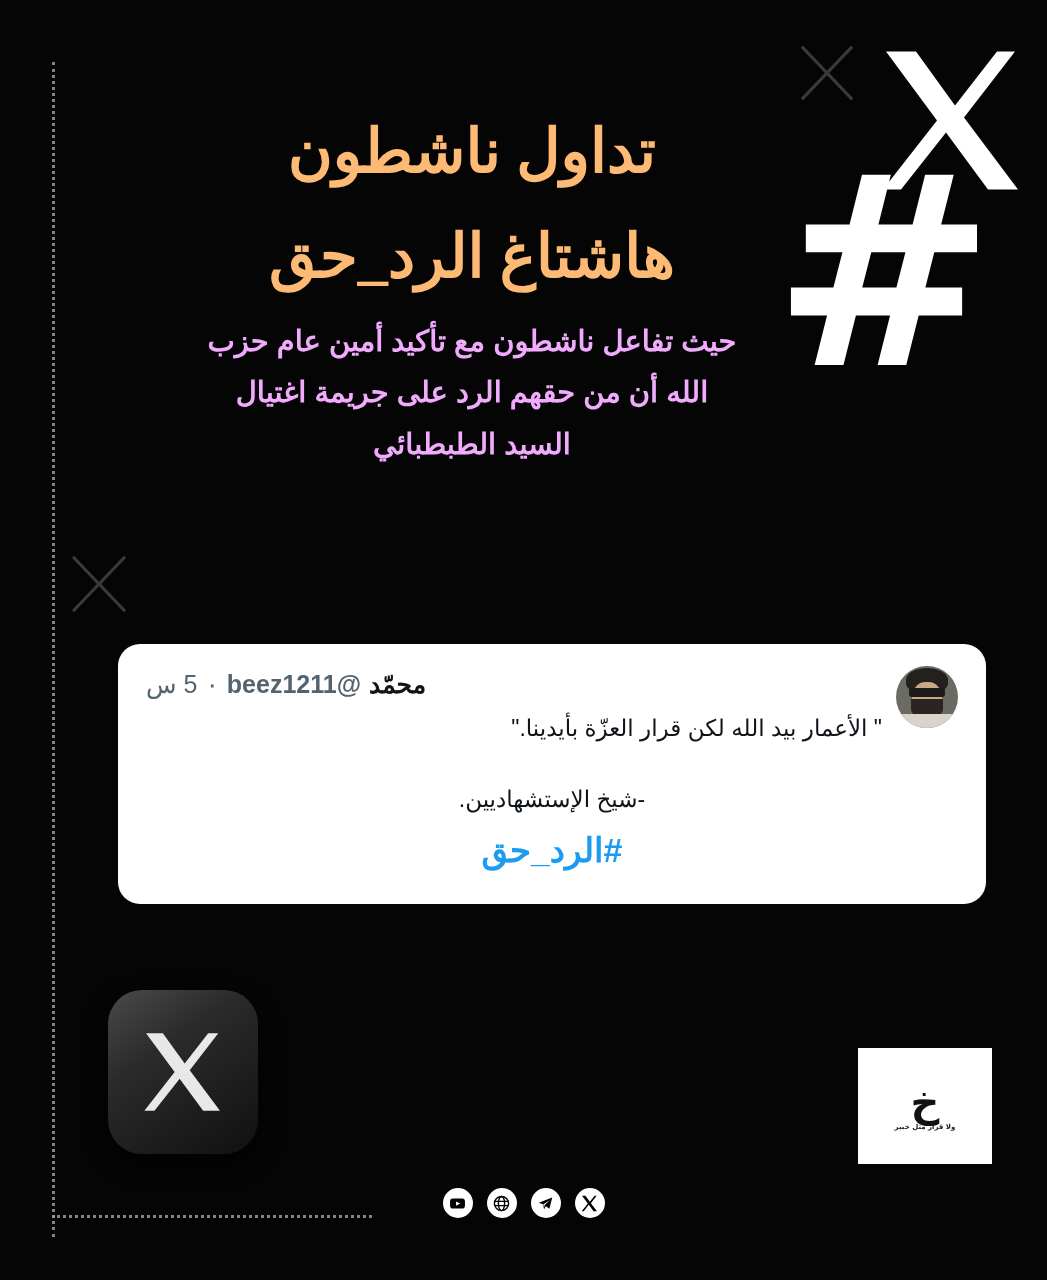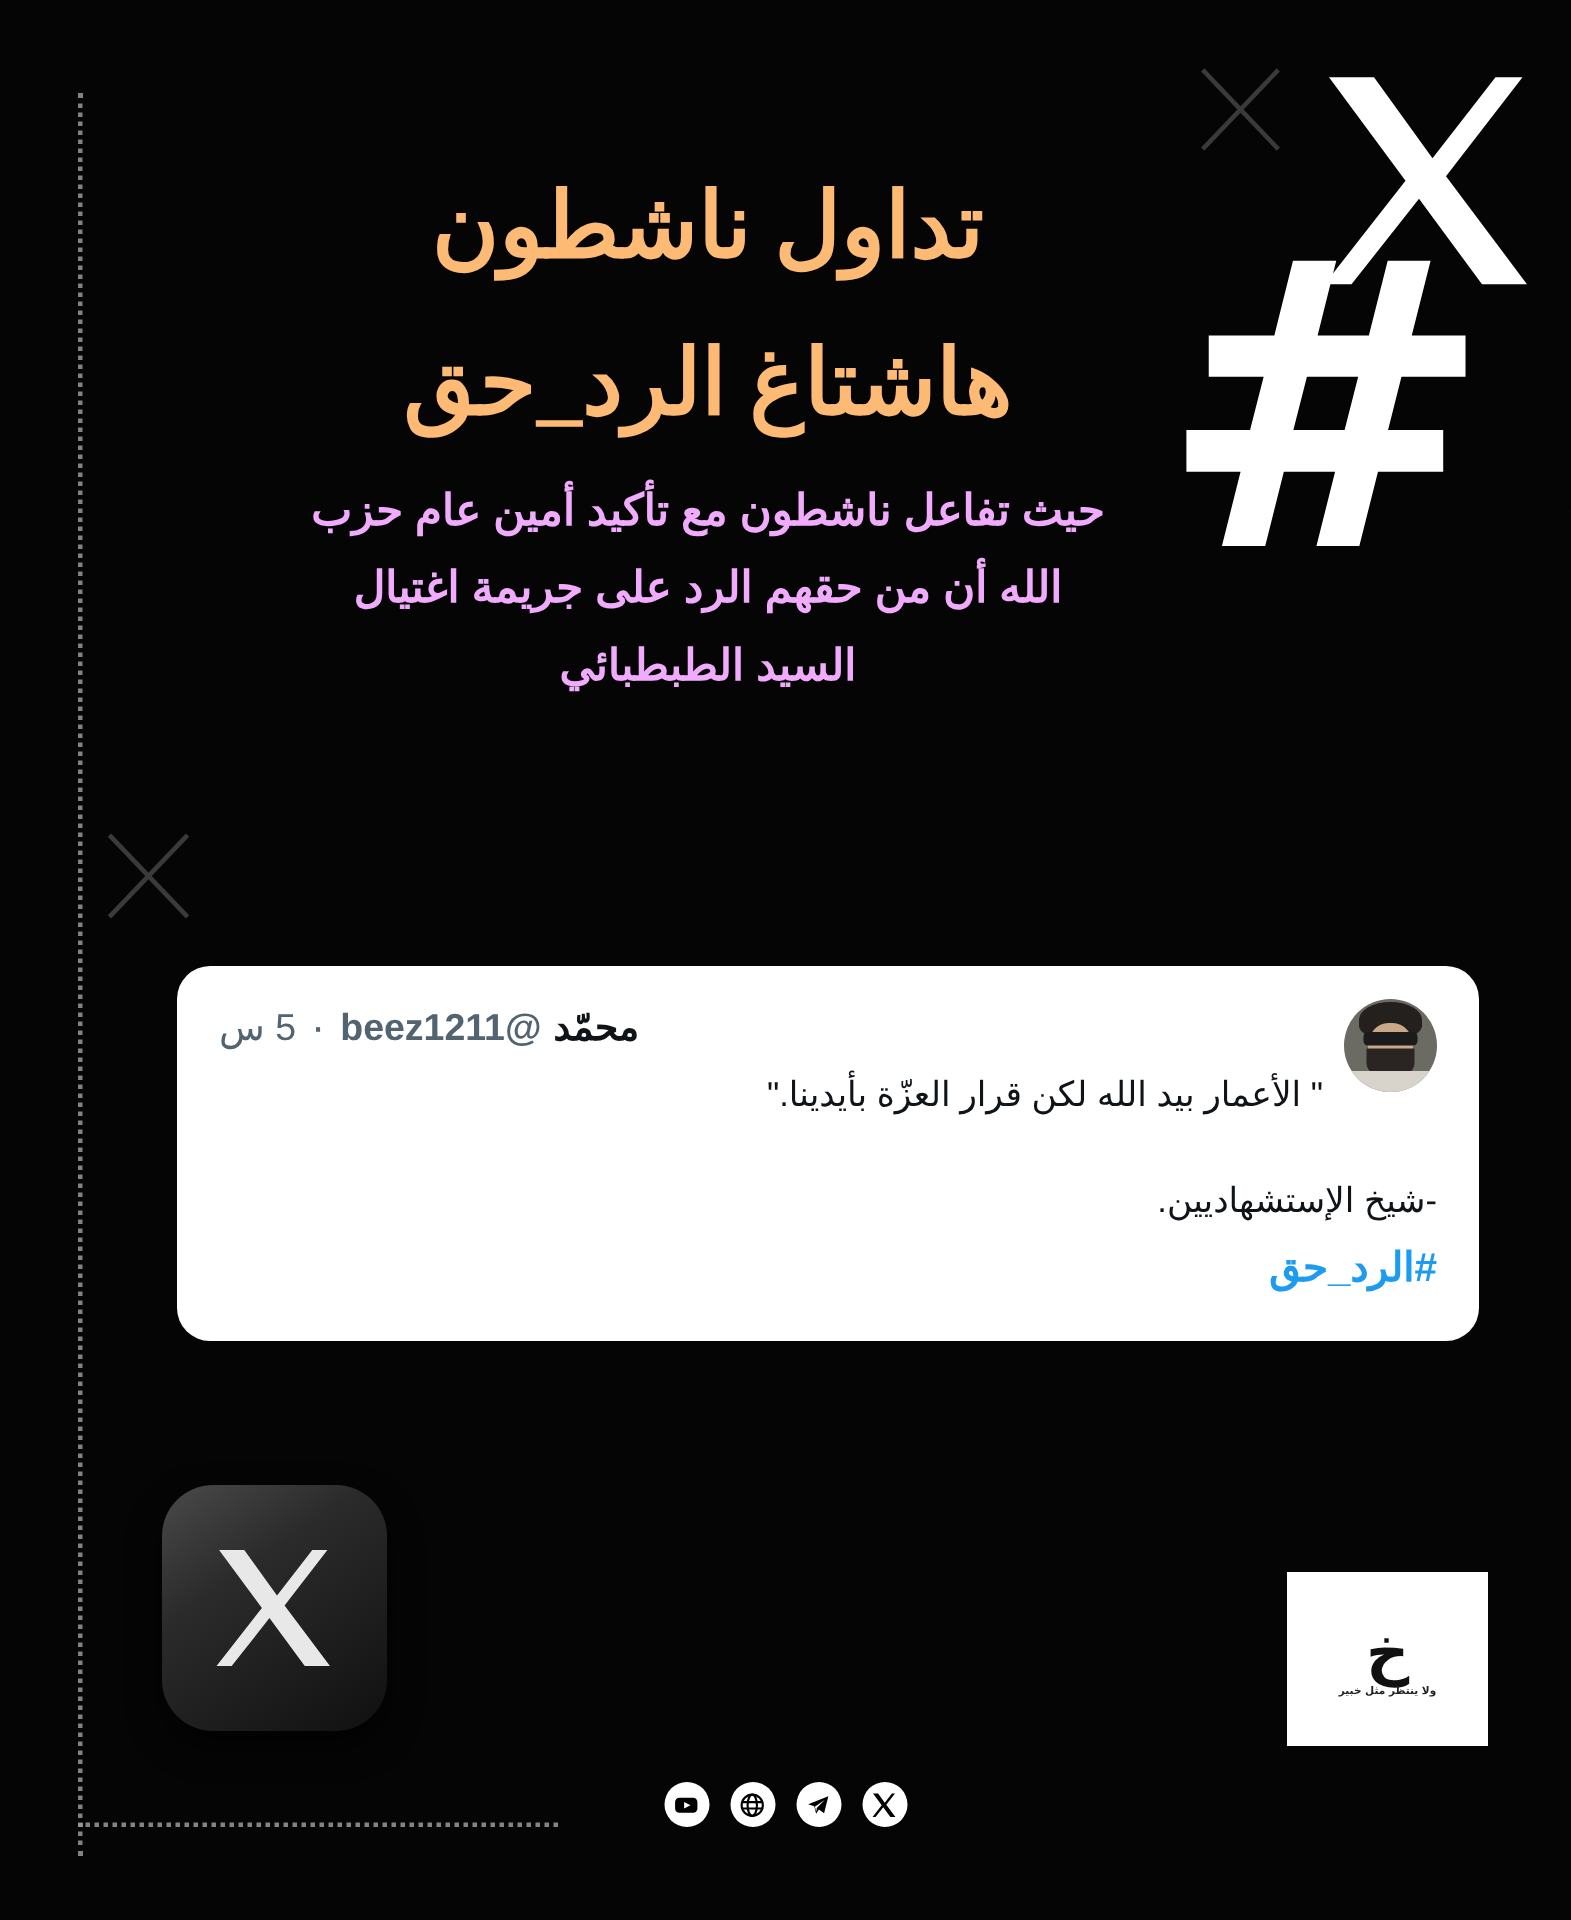--- a/index.html
+++ b/index.html
@@ -191,29 +191,29 @@
 
   .tweet-line {
     margin-top: 12px;
     font-size: 23px;
     line-height: 1.55;
     text-align: right;
     color: #0f1419;
   }
   .tweet-body {
     margin-top: 34px;
-    text-align: right;
+    text-align: center;
     font-size: 23px;
     line-height: 1.6;
   }
   .tweet-tag {
     display: block;
     margin-top: 6px;
     color: #1d9bf0;
-    font-size: 27px;
+    font-size: 34px;
     font-weight: 600;
   }
 
   
   .x-app-icon {
     position: absolute;
     left: 108px;
     top: 990px;
     width: 150px;
     height: 164px;
@@ -343,21 +343,21 @@
 
   <div class="x-app-icon">
     <svg viewBox="0 0 100 100" aria-hidden="true">
       <path d="M6 4 L40 50 L4 96 L16 96 L46 58 L74 96 L94 96 L58 48 L92 4 L80 4 L52 40 L26 4 Z" fill="currentColor"></path>
     </svg>
   </div>
 
   <div class="logo-box">
     <div class="logo-mark">
       <span>خ</span>
-      <span class="logo-sub">ولا ينتظر مثل خبير</span>
+      <span class="logo-sub">ولا قرار مثل خبير</span>
     </div>
   </div>
 
   <div class="social-strip">
     <div class="social-icon">
       <svg viewBox="0 0 100 100" aria-hidden="true">
         <path d="M6 4 L40 50 L4 96 L16 96 L46 58 L74 96 L94 96 L58 48 L92 4 L80 4 L52 40 L26 4 Z" fill="currentColor"></path>
       </svg>
     </div>
     <div class="social-icon">

